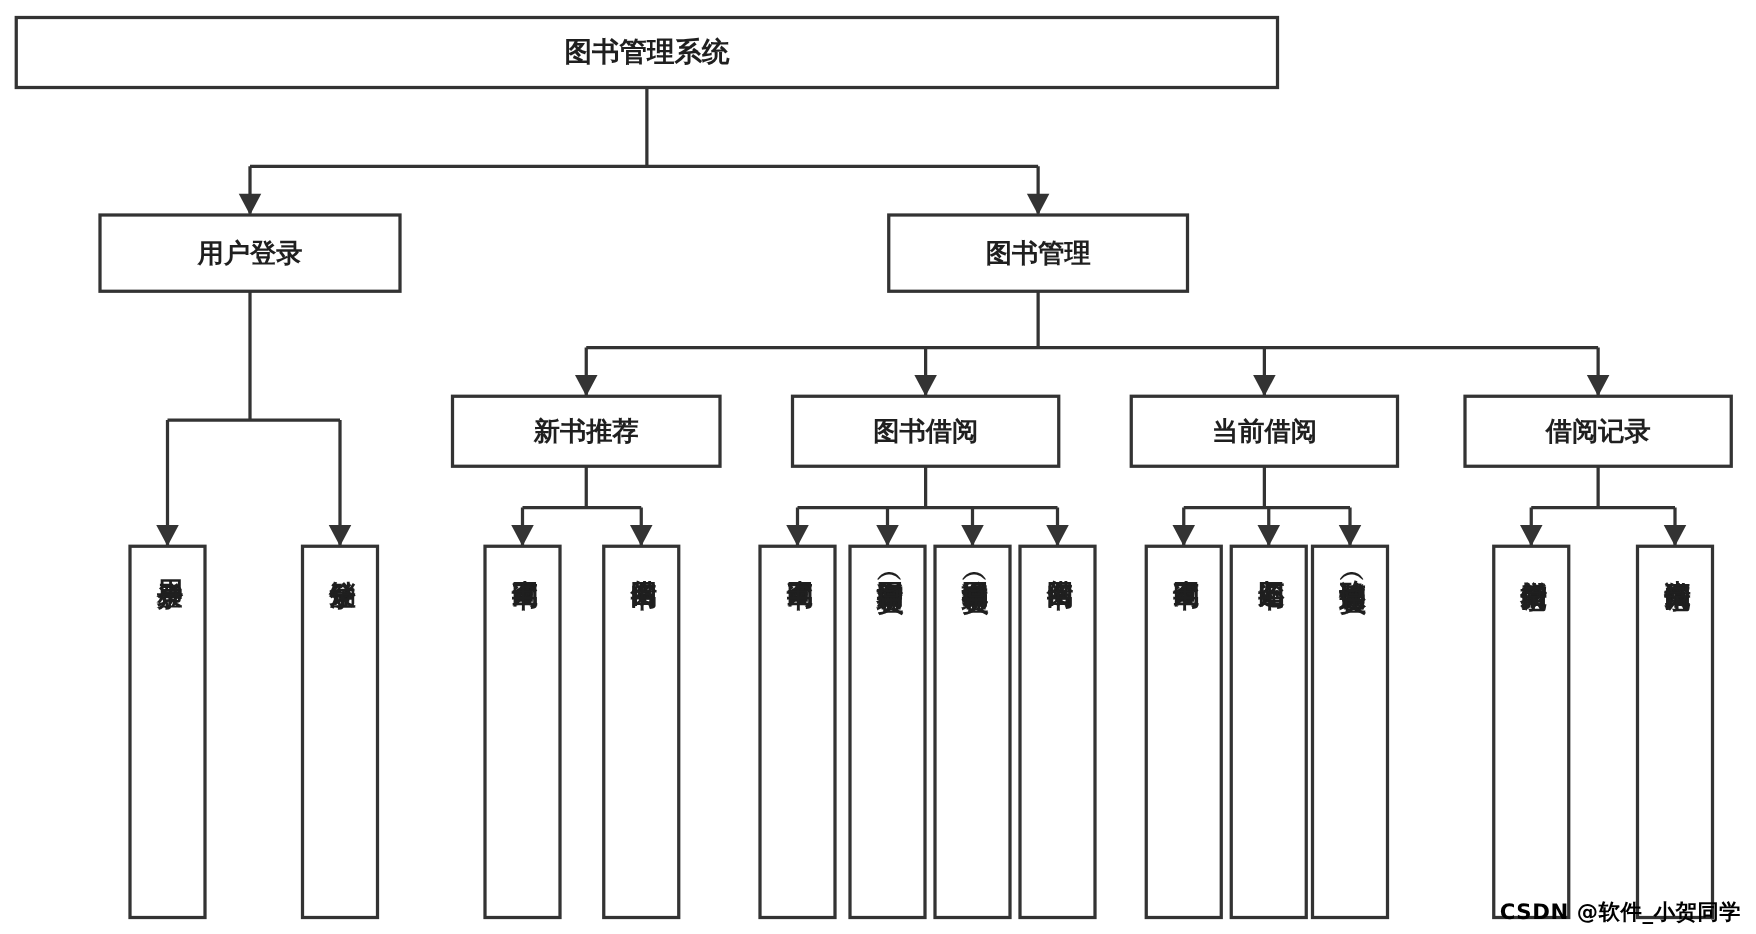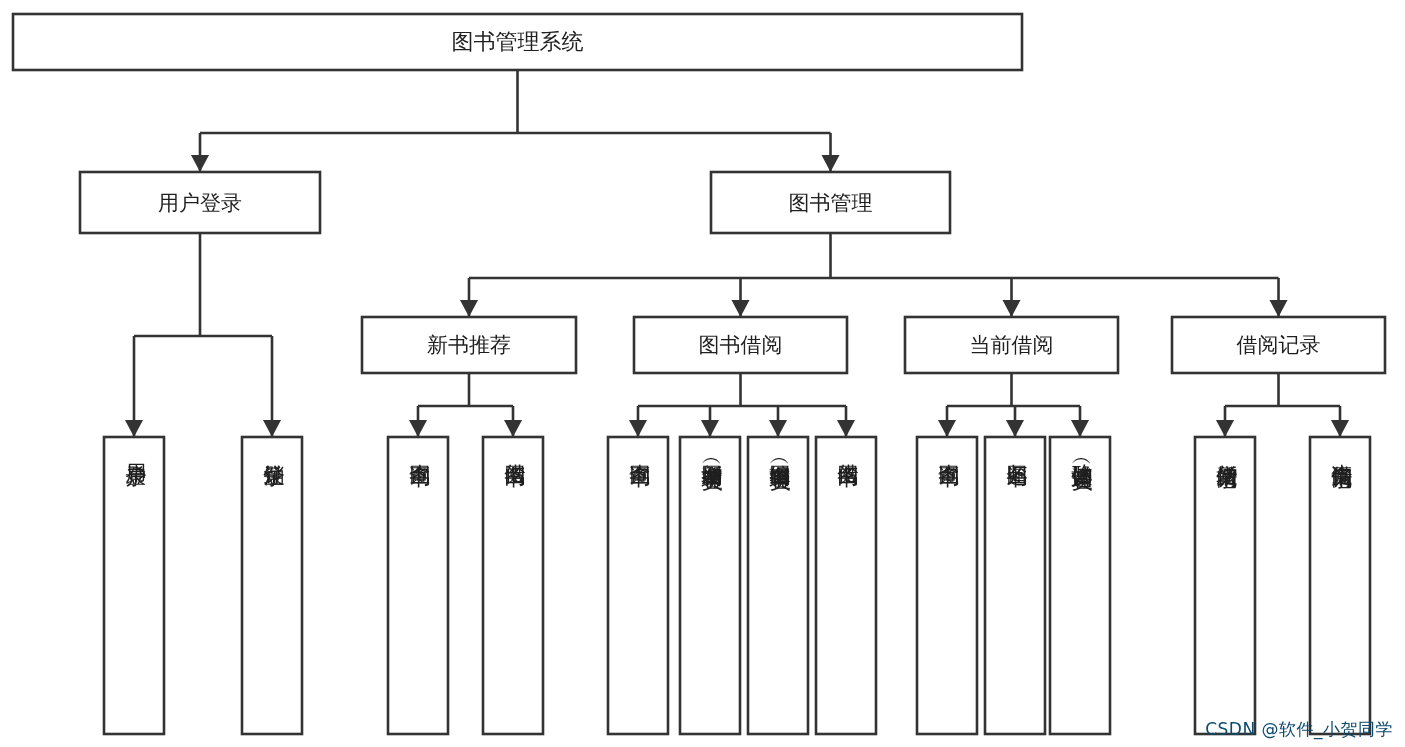--- a/index.html
+++ b/index.html
@@ -11,20 +11,21 @@
     width: 1405px;
     height: 747px;
     font-family: "DejaVu Sans", "Liberation Sans", sans-serif;
     overflow: hidden;
     position: relative;
   }
   #diagram-root {
     position: relative;
     width: 1405px;
     height: 747px;
+    font-weight: bold;
   }
   svg.flow {
     position: absolute;
     left: 0;
     top: 0;
     width: 1405px;
     height: 747px;
     display: block;
   }
   .node-box {
@@ -64,21 +65,21 @@
     text-align: left;
     white-space: nowrap;
     pointer-events: none;
   }
   .watermark {
     position: absolute;
     right: 12px;
     bottom: 6px;
     font-family: "DejaVu Sans", "Liberation Sans", sans-serif;
     font-size: 17px;
-    color: #0c4a6e;
+    color: #000000;
     white-space: nowrap;
     letter-spacing: 0.5px;
   }
 </style>
 </head>
 <body>
 
 <div id="diagram-root">
   <svg class="flow" viewBox="0 0 1405 747">
     <g id="edges-layer">

